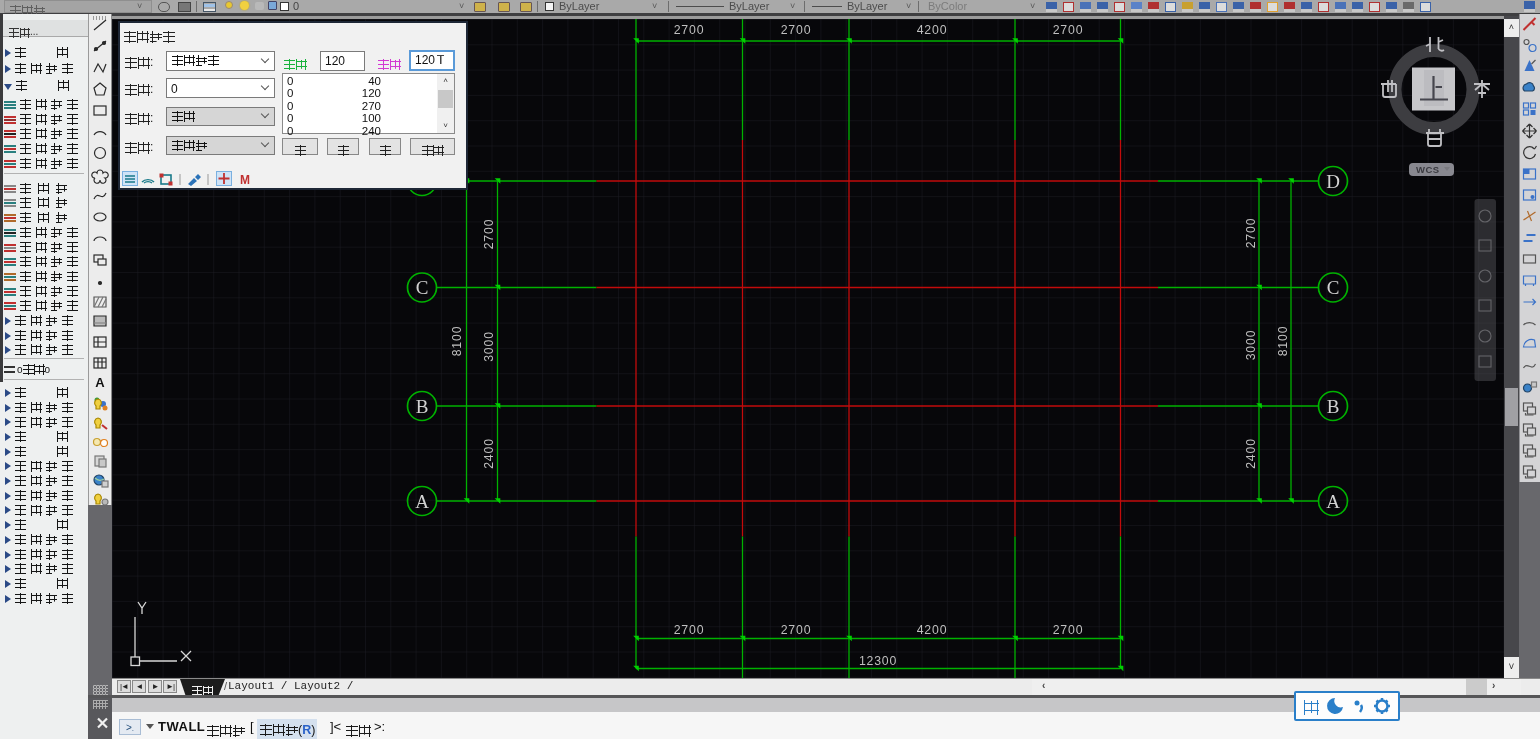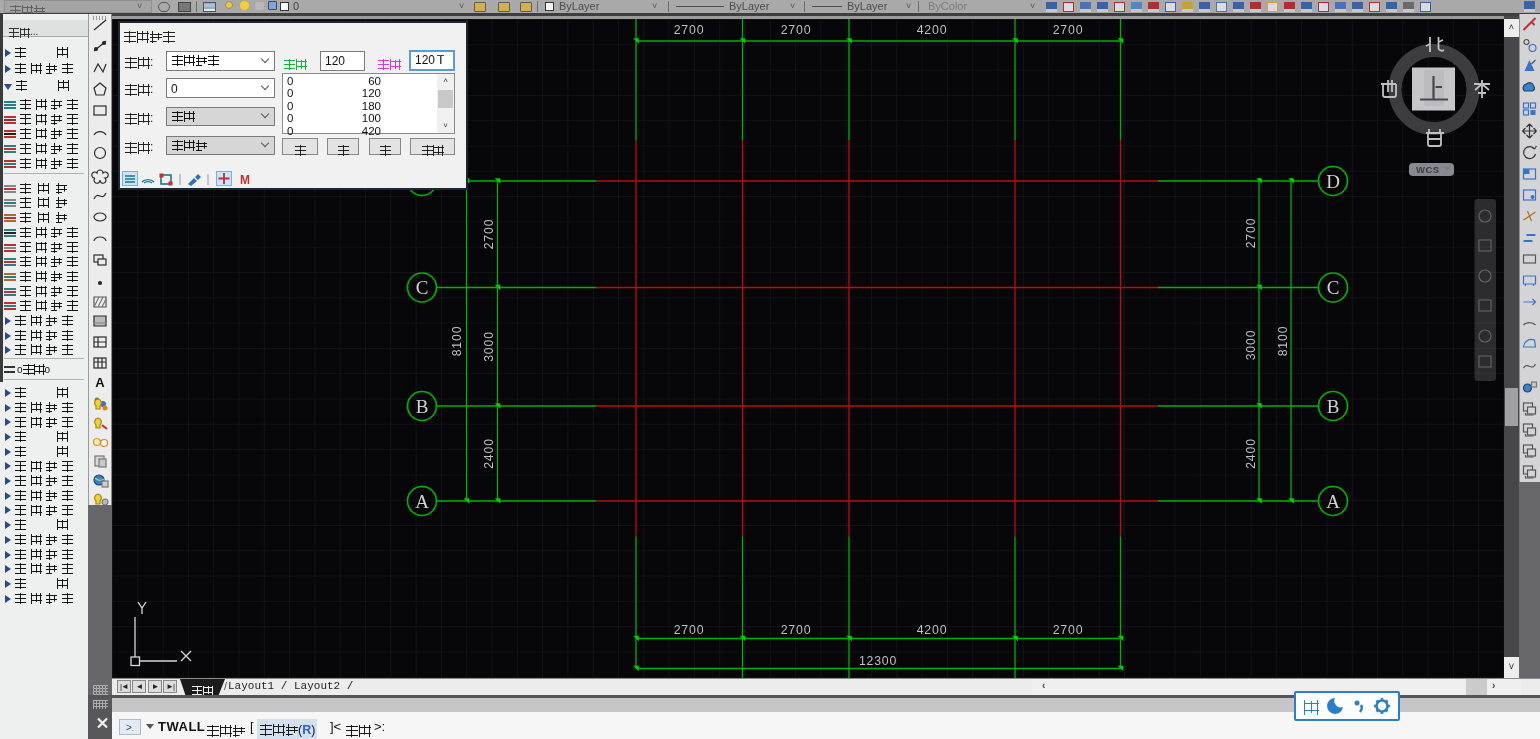--- a/index.html
+++ b/index.html
@@ -643,29 +643,29 @@
 <div class="ab" style="left:124px;top:109px"><i class="z z1" style="width:12px;height:12px;--c:#222;"></i><i class="z z2" style="width:12px;height:12px;--c:#222;"></i><span style="color:#222;font-size:12px;vertical-align:1px">:</span></div>
 <div class="ab" style="left:166px;top:107px;width:109px;height:19px;background:#d6d6d6;border:1px solid #7a7a7a;line-height:17px;padding-left:4px;white-space:nowrap"><i class="z z1" style="width:11px;height:11px;--c:#111;vertical-align:0px;"></i><i class="z z2" style="width:11px;height:11px;--c:#111;vertical-align:0px;"></i><i style="position:absolute;right:6px;top:3px;width:6px;height:6px;border-right:1.6px solid #555;border-bottom:1.6px solid #555;transform:rotate(45deg)"></i></div>
 <div class="ab" style="left:124px;top:138px"><i class="z z1" style="width:12px;height:12px;--c:#222;"></i><i class="z z2" style="width:12px;height:12px;--c:#222;"></i><span style="color:#222;font-size:12px;vertical-align:1px">:</span></div>
 <div class="ab" style="left:166px;top:136px;width:109px;height:19px;background:#d6d6d6;border:1px solid #7a7a7a;line-height:17px;padding-left:4px;white-space:nowrap"><i class="z z1" style="width:11px;height:11px;--c:#111;vertical-align:0px;"></i><i class="z z2" style="width:11px;height:11px;--c:#111;vertical-align:0px;"></i><i class="z z3" style="width:11px;height:11px;--c:#111;vertical-align:0px;"></i><i style="position:absolute;right:6px;top:3px;width:6px;height:6px;border-right:1.6px solid #555;border-bottom:1.6px solid #555;transform:rotate(45deg)"></i></div>
 <div class="ab" style="left:283px;top:55px"><i class="z z1" style="width:11px;height:11px;--c:#18b23c;"></i><i class="z z2" style="width:11px;height:11px;--c:#18b23c;"></i></div>
 <div class="ab" style="left:320px;top:51px;width:45px;height:20px;background:#fff;border:1px solid #7a7a7a;font-size:12px;color:#111;line-height:18px;padding-left:4px">120</div>
 <div class="ab" style="left:377px;top:55px"><i class="z z1" style="width:11px;height:11px;--c:#d23ad2;"></i><i class="z z2" style="width:11px;height:11px;--c:#d23ad2;"></i></div>
 <div class="ab" style="left:409px;top:50px;width:46px;height:21px;background:#fff;border:2px solid #5a9ad8;font-size:12px;color:#111;line-height:17px;padding-left:4px">120<i style="display:inline-block;width:7px;height:9px;margin-left:2px;border-top:1.5px solid #444;background:linear-gradient(#444,#444) 50% 0/1.5px 100% no-repeat"></i></div>
 <div class="ab" style="left:282px;top:73px;width:173px;height:61px;background:#fff;border:1px solid #8a8a8a"></div>
 <div class="ab" style="left:287px;top:74.5px;color:#111;font-size:11.5px">0</div>
-<div class="ab" style="left:349px;top:74.5px;width:32px;text-align:right;color:#111;font-size:11.5px">60</div>
+<div class="ab" style="left:349px;top:74.5px;width:32px;text-align:right;color:#111;font-size:11.5px">40</div>
 <div class="ab" style="left:287px;top:87.0px;color:#111;font-size:11.5px">0</div>
 <div class="ab" style="left:349px;top:87.0px;width:32px;text-align:right;color:#111;font-size:11.5px">120</div>
 <div class="ab" style="left:287px;top:99.5px;color:#111;font-size:11.5px">0</div>
-<div class="ab" style="left:349px;top:99.5px;width:32px;text-align:right;color:#111;font-size:11.5px">180</div>
+<div class="ab" style="left:349px;top:99.5px;width:32px;text-align:right;color:#111;font-size:11.5px">270</div>
 <div class="ab" style="left:287px;top:112.0px;color:#111;font-size:11.5px">0</div>
 <div class="ab" style="left:349px;top:112.0px;width:32px;text-align:right;color:#111;font-size:11.5px">100</div>
 <div class="ab" style="left:287px;top:124.5px;color:#111;font-size:11.5px">0</div>
-<div class="ab" style="left:349px;top:124.5px;width:32px;text-align:right;color:#111;font-size:11.5px">420</div>
+<div class="ab" style="left:349px;top:124.5px;width:32px;text-align:right;color:#111;font-size:11.5px">240</div>
 <div class="ab" style="left:437px;top:74px;width:17px;height:59px;background:#f0f0f0"></div>
 <div class="ab" style="left:437px;top:74px;width:17px;height:14px;background:#f0f0f0;color:#333;font-size:8px;text-align:center;line-height:14px">˄</div>
 <div class="ab" style="left:438px;top:90px;width:15px;height:18px;background:#c8c8c8"></div>
 <div class="ab" style="left:437px;top:119px;width:17px;height:14px;background:#f0f0f0;color:#333;font-size:8px;text-align:center;line-height:14px">˅</div>
 <div class="ab" style="left:282px;top:138px;width:36px;height:17px;background:#e3e3e3;border:1px solid #888;text-align:center;padding-top:2px"><i class="z z1" style="width:11px;height:11px;--c:#222;margin:0 0.0px;"></i></div>
 <div class="ab" style="left:327px;top:138px;width:32px;height:17px;background:#e3e3e3;border:1px solid #888;text-align:center;padding-top:2px"><i class="z z1" style="width:11px;height:11px;--c:#222;margin:0 0.0px;"></i></div>
 <div class="ab" style="left:369px;top:138px;width:32px;height:17px;background:#e3e3e3;border:1px solid #888;text-align:center;padding-top:2px"><i class="z z1" style="width:11px;height:11px;--c:#222;margin:0 0.0px;"></i></div>
 <div class="ab" style="left:410px;top:138px;width:45px;height:17px;background:#e3e3e3;border:1px solid #888;text-align:center;padding-top:2px"><i class="z z1" style="width:11px;height:11px;--c:#222;margin:0 0.0px;"></i><i class="z z2" style="width:11px;height:11px;--c:#222;margin:0 0.0px;"></i></div>
 <div class="ab" style="left:122px;top:171px;width:16px;height:15px;background:#cfe3f7;border:1px solid #7ab0e0"></div>
 <svg class="ab" style="left:122px;top:171px" width="120" height="16" viewBox="0 0 120 16" fill="none">

